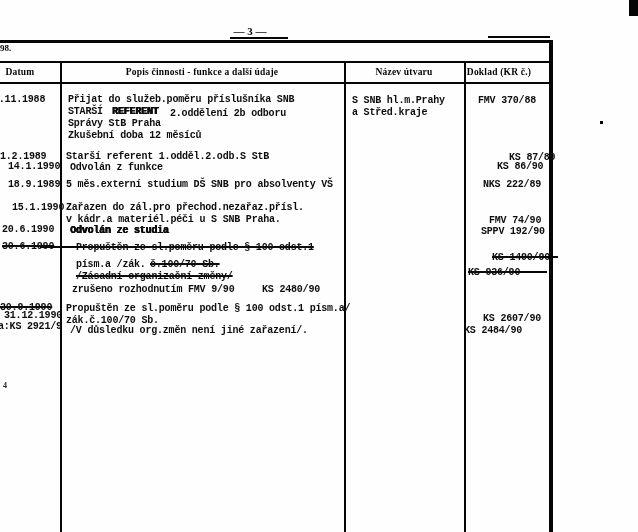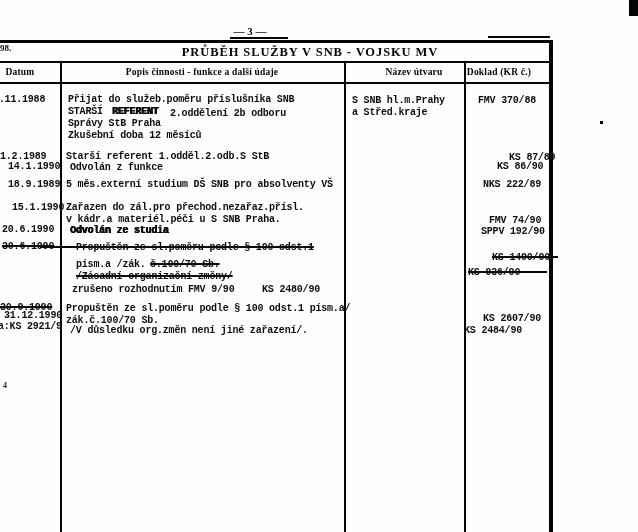--- a/index.html
+++ b/index.html
@@ -29,24 +29,23 @@
   <div id="marginBottom" class="serif">4</div>
 
   <div class="hline" style="left:0;top:40px;width:552px;height:3px;"></div>
   <div class="hline" style="left:0;top:61px;width:552px;height:2px;"></div>
   <div class="hline" style="left:0;top:82px;width:552px;height:2px;"></div>
   <div class="vline" style="left:60px;top:61px;width:2px;height:471px;"></div>
   <div class="vline" style="left:344px;top:61px;width:2px;height:471px;"></div>
   <div class="vline" style="left:464px;top:61px;width:2px;height:471px;"></div>
   <div class="vline" style="left:549px;top:40px;width:4px;height:492px;"></div>
 
-  <div id="title" class="serif">PRŮBĚH SLUŽBY V SNB - VOJSKU MV</div>
   <div class="hdr" style="left:0;top:67px;width:40px;">Datum</div>
   <div class="hdr" style="left:60px;top:67px;width:284px;">Popis činnosti - funkce a další údaje</div>
-  <div class="hdr" style="left:344px;top:67px;width:140px;">Název útvaru</div>
+  <div class="hdr" style="left:344px;top:67px;width:120px;">Název útvaru</div>
   <div class="hdr" style="left:464px;top:67px;width:70px;">Doklad (KR č.)</div>
 
   <div id="body-layer">
       <span class="tw" style="left: -7px; top: 94px;">1.11.1988</span>
       <span class="tw" style="left: 68px; top: 94px;">Přijat do služeb.poměru příslušníka SNB</span>
       <span class="tw" style="left: 68px; top: 106px;">STARŠÍ</span>
       <span class="tw heavy" style="left: 112px; top: 106px;">REFERENT</span>
       <span class="tw" style="left: 170px; top: 108px;">2.oddělení 2b odboru</span>
       <span class="tw" style="left: 68px; top: 118px;">Správy StB Praha</span>
       <span class="tw" style="left: 68px; top: 130px;">Zkušební doba 12 měsíců</span>

